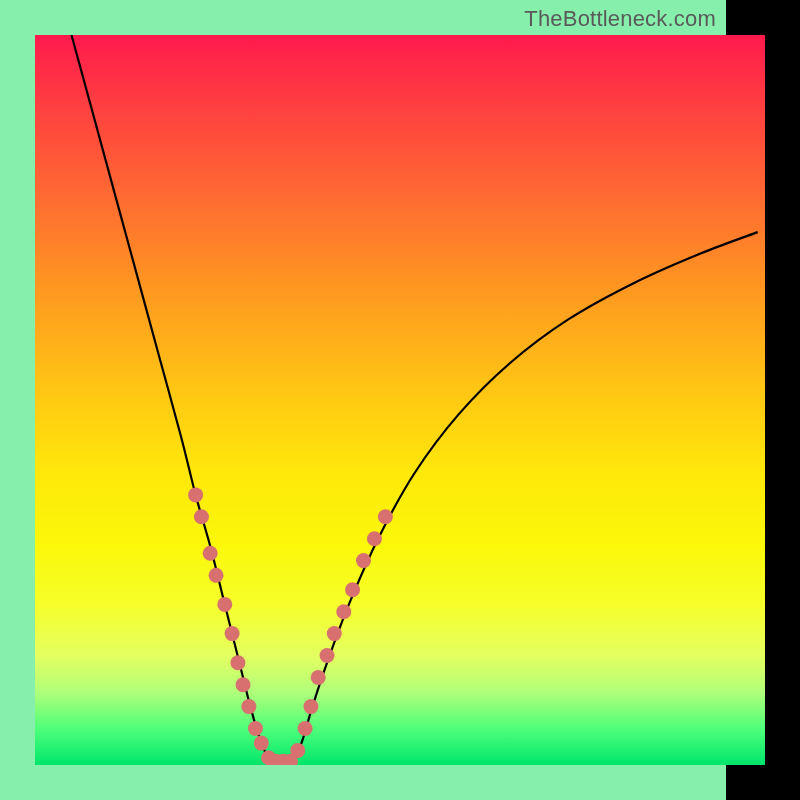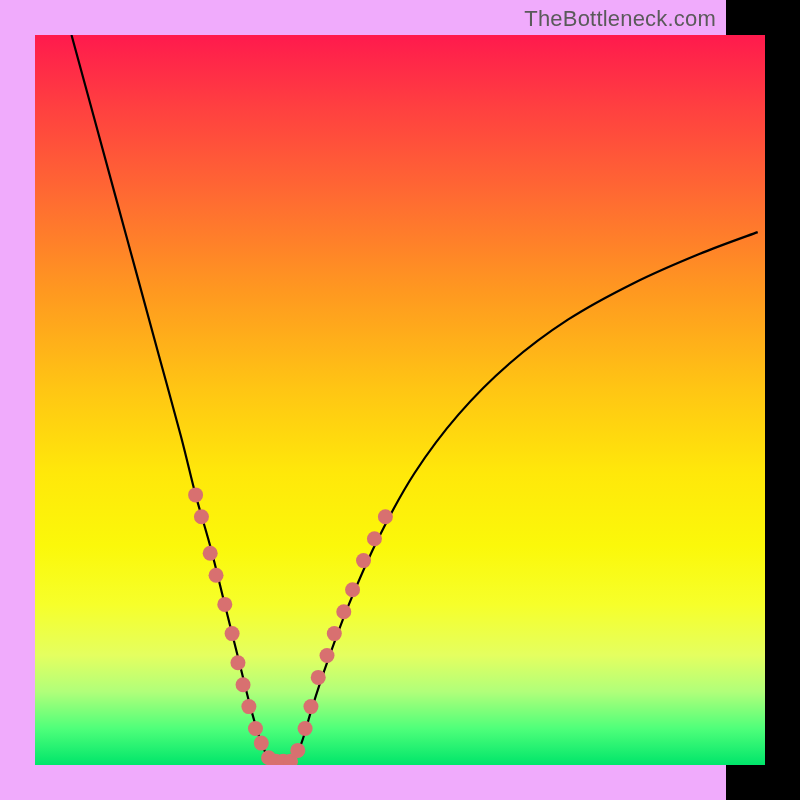--- a/index.html
+++ b/index.html
@@ -8,21 +8,21 @@
     width: 800px;
     height: 800px;
     overflow: hidden;
     background: #000;
     font-family: Arial, Helvetica, sans-serif;
   }
   .frame {
     position: relative;
     width: 726px;
     height: 800px;
-    background: #f0abfc;
+    background: #86efac;
   }
   .watermark {
     position: absolute;
     top: 6px;
     right: 10px;
     color: #5a5a5a;
     font-size: 22px;
     font-weight: 400;
     letter-spacing: 0.2px;
   }

